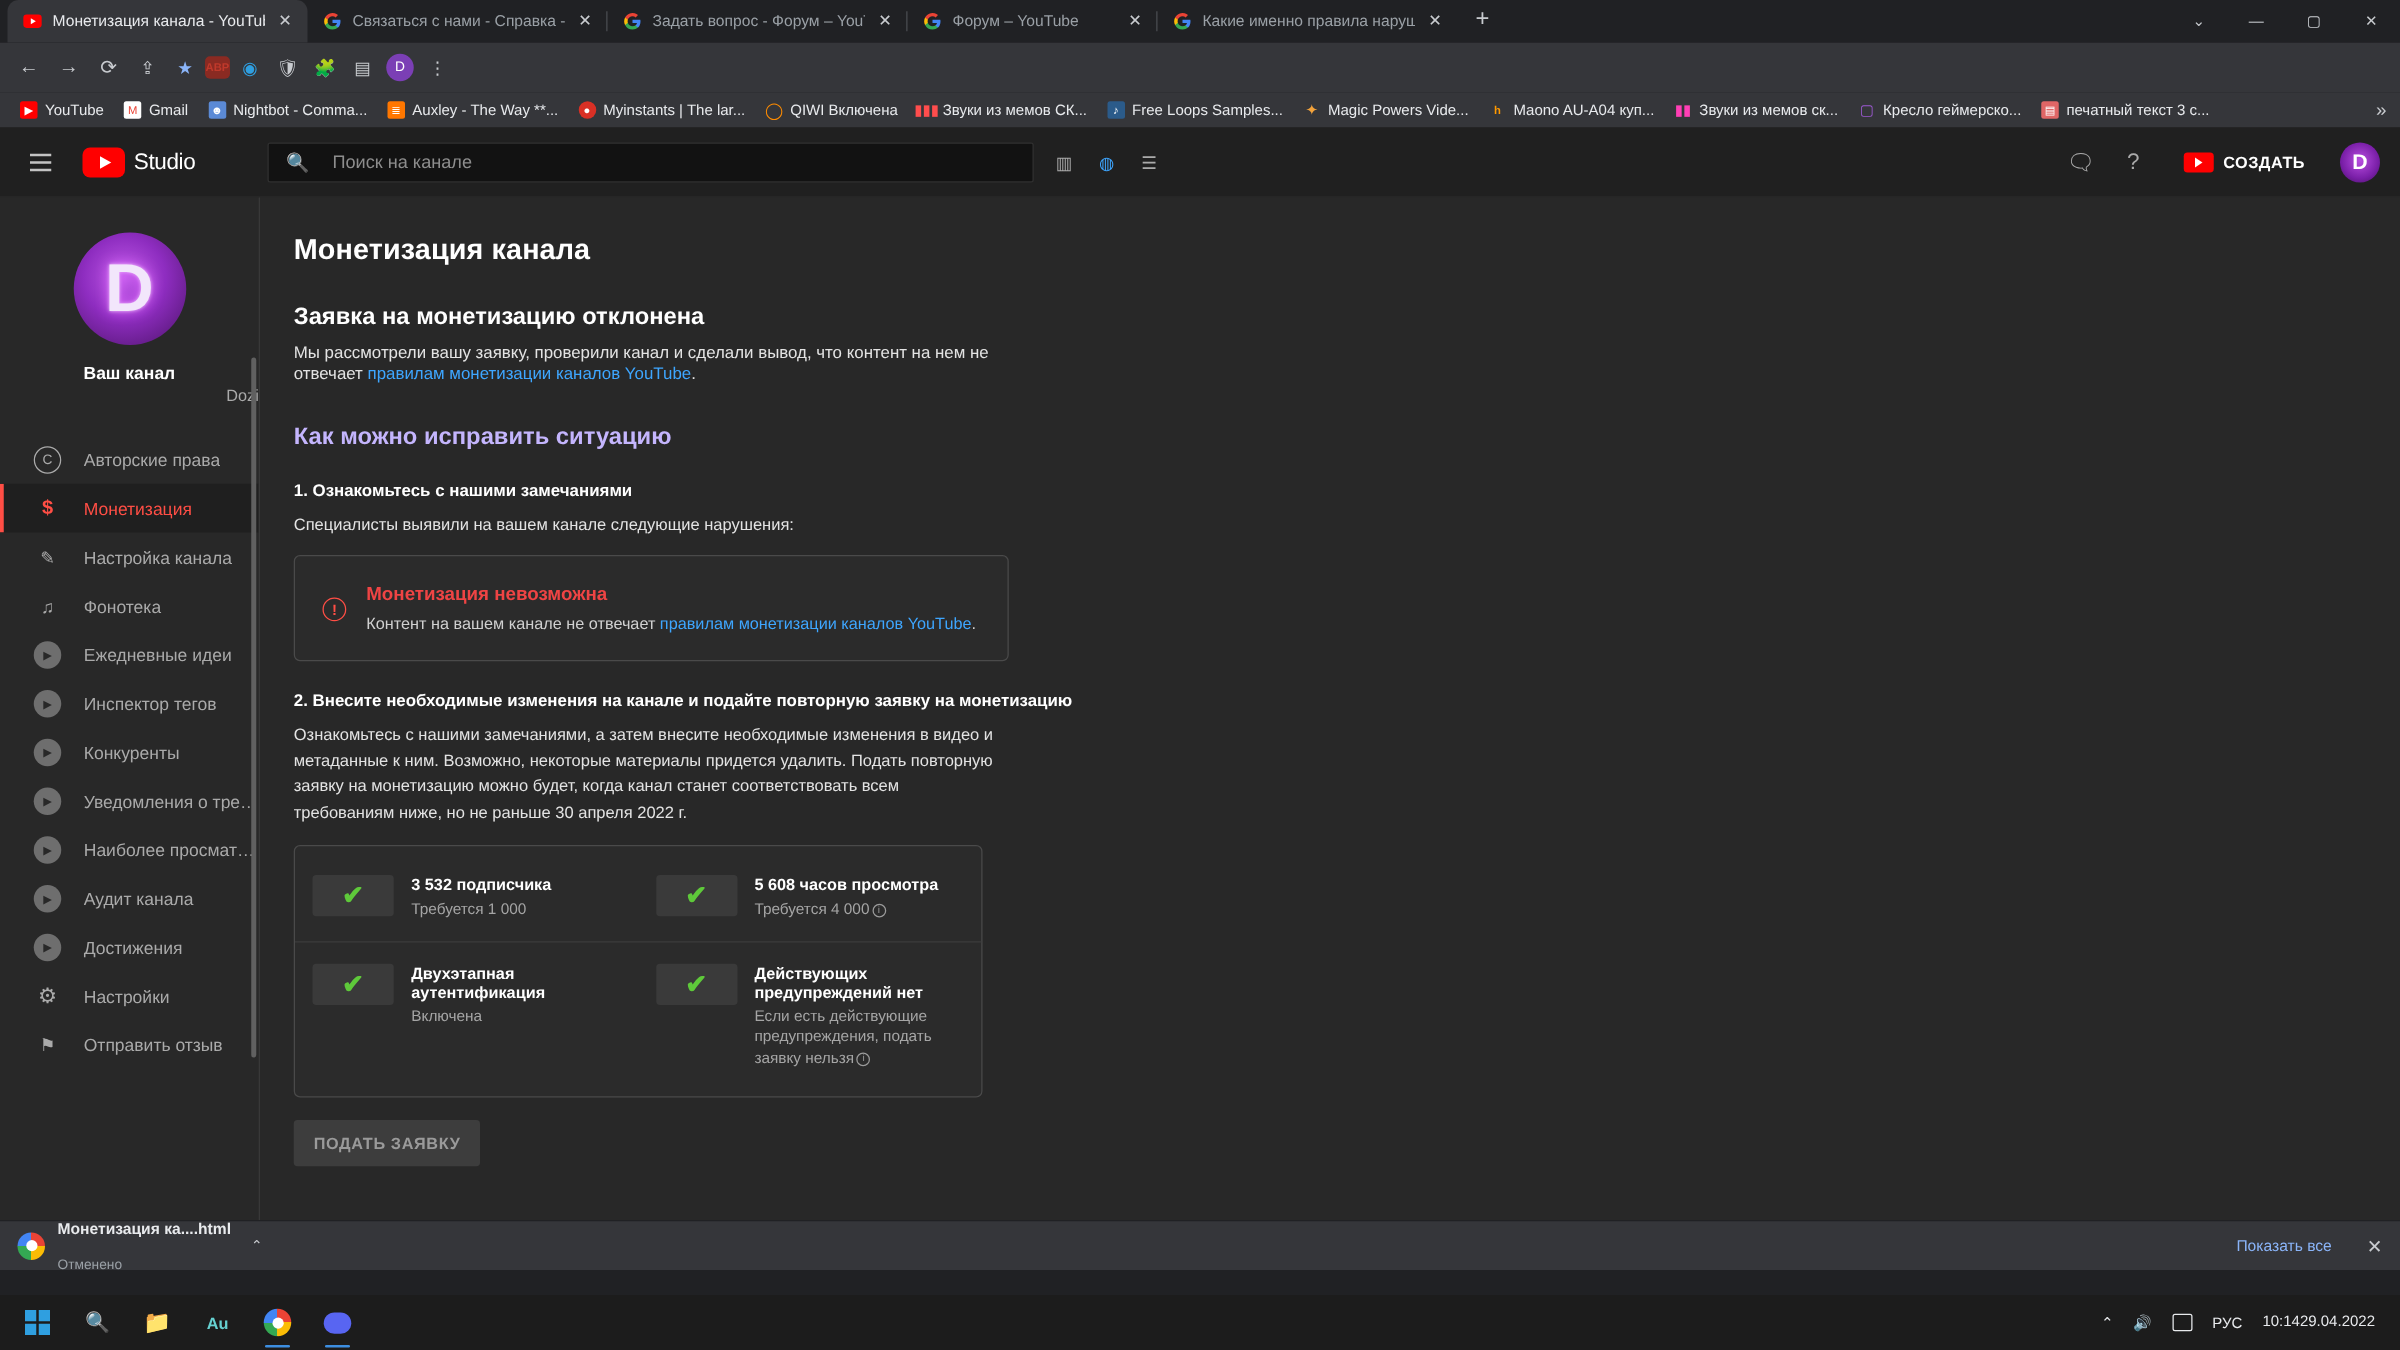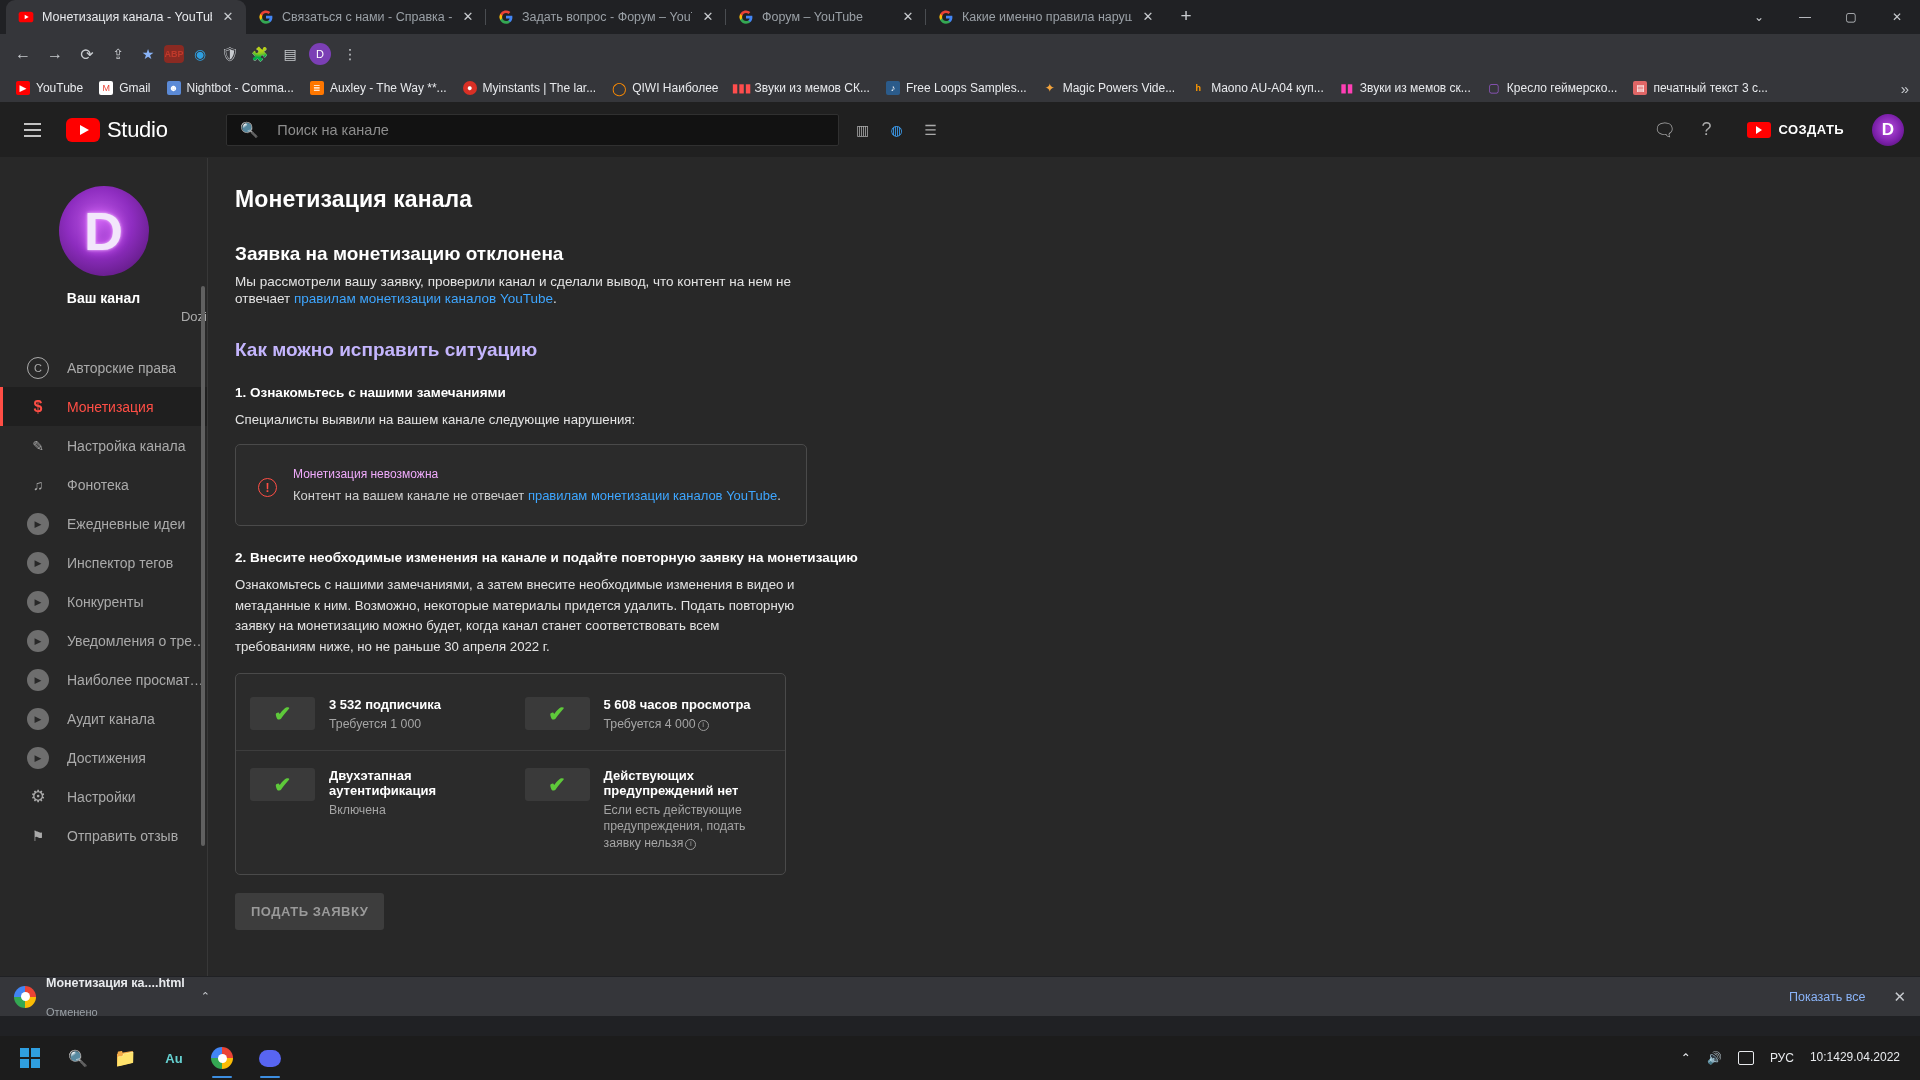--- a/index.html
+++ b/index.html
@@ -117,21 +117,21 @@
   .logo { display: flex; align-items: center; gap: 7px; margin-left: 14px; }
   .logo .yt {
     width: 34px; height: 24px; background: #ff0000; border-radius: 6px;
     display: flex; align-items: center; justify-content: center;
   }
   .logo .yt::after {
     content: ""; border-left: 9px solid #fff;
     border-top: 5.5px solid transparent; border-bottom: 5.5px solid transparent;
     margin-left: 2px;
   }
-  .logo .word { color: #fff; font-size: 22px; letter-spacing: -0.3px; }
+  .logo .word { color: #fff; font-size: 18px; letter-spacing: -0.3px; }
 
   .searchwrap { display: flex; align-items: center; margin-left: 58px; }
   .searchbox {
     width: 613px; height: 32px; background: #121212;
     border: 1px solid #303030; border-radius: 2px;
     display: flex; align-items: center; padding: 0 14px; gap: 18px;
   }
   .searchbox .sicon { color: #909090; font-size: 15px; }
   .searchbox input {
     background: transparent; border: 0; outline: 0;
@@ -228,21 +228,21 @@
     width: 572px; margin-top: 14px; background: #2b2b2b;
     border: 1px solid #4a4a4a; border-radius: 5px;
     padding: 22px 20px 22px 22px; display: flex; gap: 16px; align-items: flex-start;
   }
   .alert-ico {
     width: 19px; height: 19px; flex: 0 0 19px; border-radius: 50%;
     border: 1.7px solid #ff4e45; color: #ff4e45;
     display: flex; align-items: center; justify-content: center;
     font-size: 12px; font-weight: bold; margin-top: 11px;
   }
-  .alert-h { color: #f0abfc; font-size: 12px; font-weight: normal; }
+  .alert-h { color: #ef4444; font-size: 15px; font-weight: bold; }
   .alert-b { color: #d0d0d0; font-size: 13px; margin-top: 7px; }
 
   .req-card {
     width: 551px; margin-top: 16px; background: #2b2b2b;
     border: 1px solid #4a4a4a; border-radius: 5px; padding: 6px 0;
   }
   .req-row { display: flex; }
   .req-row + .req-row { border-top: 1px solid #3d3d3d; }
   .req-cell { width: 50%; display: flex; align-items: flex-start; gap: 14px; padding: 17px 10px 17px 14px; }
   .chk-box {
@@ -404,21 +404,21 @@
     <div class="bm">
         <span class="bmico" style="background:#ff7700">≣</span>
         <span>Auxley - The Way **...</span>
       </div>
     <div class="bm">
         <span class="bmico" style="background:#d93025;border-radius:50%">●</span>
         <span>Myinstants | The lar...</span>
       </div>
     <div class="bm">
         <span class="bmico" style="background:transparent;color:#ff8c00;font-size:13px">◯</span>
-        <span>QIWI Наиболее</span>
+        <span>QIWI Включена</span>
       </div>
     <div class="bm">
         <span class="bmico" style="background:transparent;color:#ff4d4d;font-size:12px">▮▮▮</span>
         <span>Звуки из мемов СК...</span>
       </div>
     <div class="bm">
         <span class="bmico" style="background:#2b5b8a">♪</span>
         <span>Free Loops Samples...</span>
       </div>
     <div class="bm">

